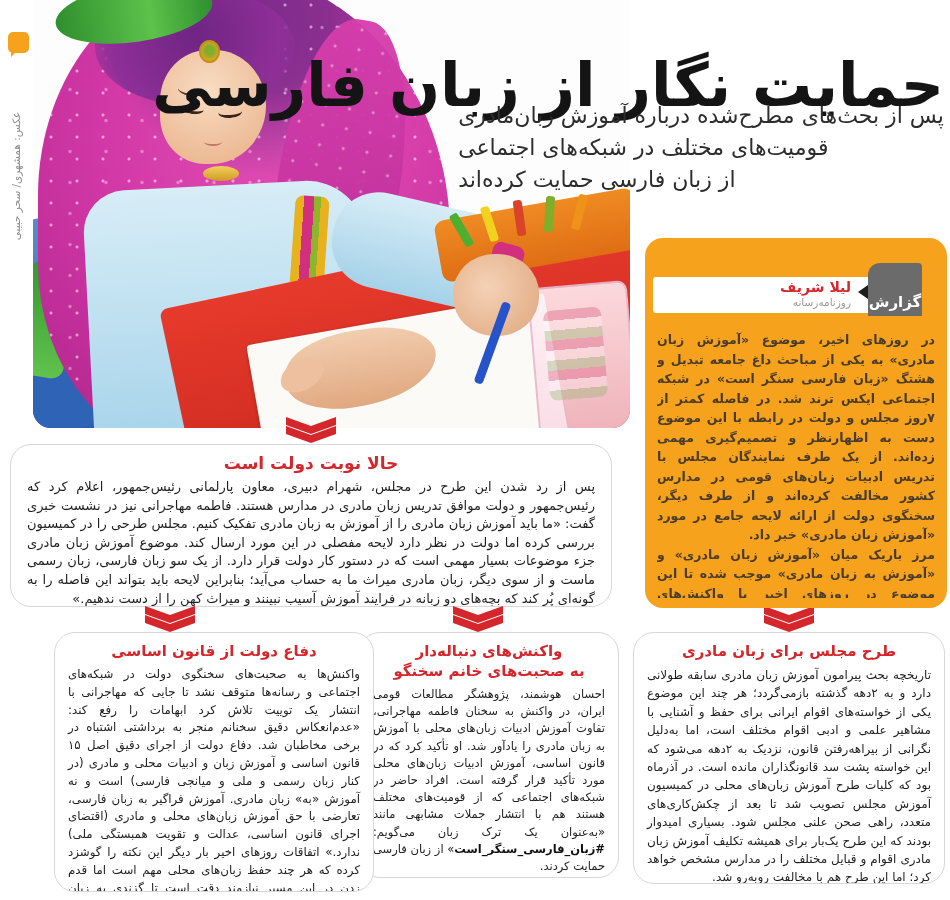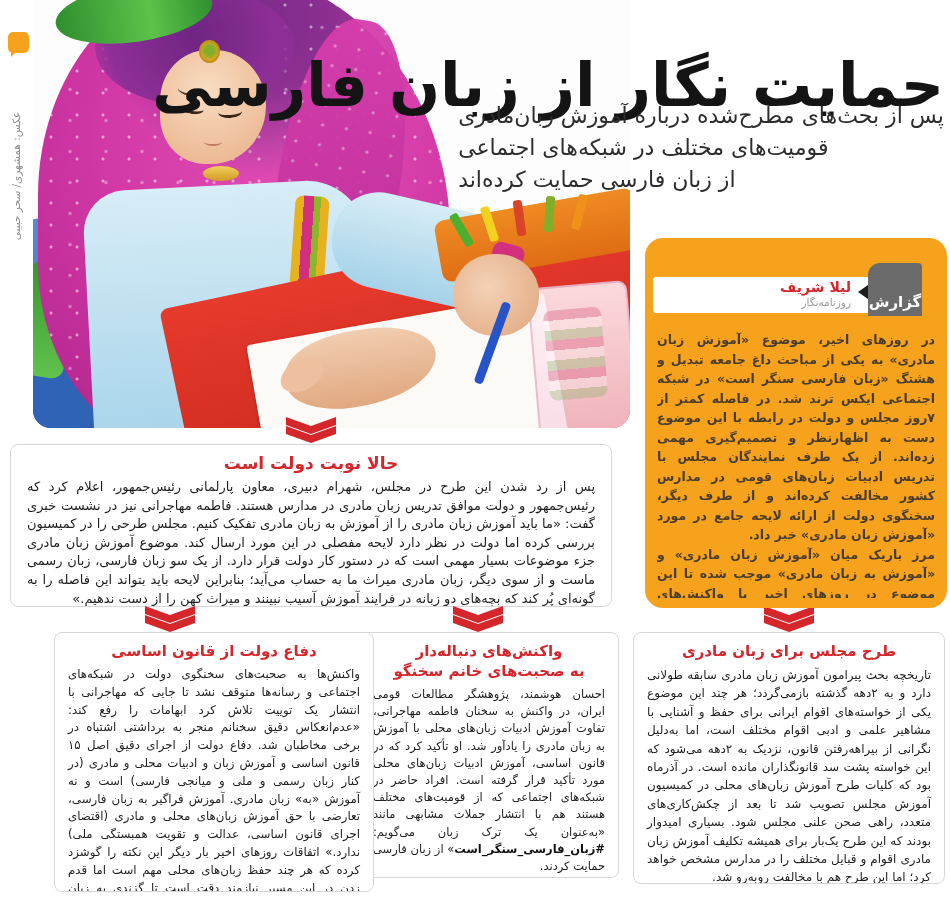--- a/index.html
+++ b/index.html
@@ -103,21 +103,21 @@
   .author-role{color:#9a9a9a;font-size:10.5px;line-height:13px;}
   .author-arrow{position:absolute;right:79px;top:47px;width:0;height:0;z-index:3;
         border-top:7px solid transparent;border-bottom:7px solid transparent;
         border-right:10px solid #1c1c1c;}
   .report-body{position:absolute;left:12px;right:12px;top:92px;bottom:10px;overflow:hidden;
         direction:rtl;text-align:justify;color:var(--orange-box-text,#4A3C2B);
         font-size:12.5px;font-weight:bold;line-height:19.5px;}
   .report-body p{margin:0;}
   
   .box{position:absolute;background:#fff;border:1.5px solid var(--box-border,#D8D8D8);
-       border-radius:8px;box-sizing:border-box;overflow:hidden;z-index:5;}
+       border-radius:21px;box-sizing:border-box;overflow:hidden;z-index:5;}
   .chev{position:absolute;width:50px;height:26px;z-index:6;}
   .sec-title{direction:rtl;text-align:center;color:var(--accent-red,#D5262C);
        font-weight:bold;margin:8px 10px 0;}
   .lead-box{left:10px;top:444px;width:602px;height:163px;}
   .lead-box .sec-title{font-size:17px;}
   .lead-body{direction:rtl;text-align:justify;color:#1e1e1e;font-size:13px;
        line-height:18.6px;margin:5px 16px 0;}
   .col-title{font-size:15px;line-height:20px;}
   .col-body{direction:rtl;text-align:justify;color:#1e1e1e;margin:5px 13px 0;}
   .col-right{left:633px;top:632px;width:312px;height:252px;}
@@ -178,21 +178,21 @@
   <div class="subheadline">
     <div>پس از بحث‌های مطرح‌شده درباره آموزش زبان‌مادری</div>
     <div>قومیت‌های مختلف در شبکه‌های اجتماعی</div>
     <div>از زبان فارسی حمایت کرده‌اند</div>
   </div>
 
   <aside class="report">
     <div class="report-tab">گزارش</div>
     <div class="author-bar">
       <div class="author-name">لیلا شریف</div>
-      <div class="author-role">روزنامه‌نگار</div>
+      <div class="author-role">روزنامه‌رسانه</div>
     </div>
     <div class="author-arrow"></div>
     <div class="report-body">
       <p>در روزهای اخیر، موضوع «آموزش زبان مادری» به یکی از مباحث داغ جامعه تبدیل و هشتگ «زبان فارسی سنگر است» در شبکه اجتماعی ایکس ترند شد. در فاصله کمتر از ۷روز مجلس و دولت در رابطه با این موضوع دست به اظهارنظر و تصمیم‌گیری مهمی زده‌اند. از یک طرف نمایندگان مجلس با تدریس ادبیات زبان‌های قومی در مدارس کشور مخالفت کرده‌اند و از طرف دیگر، سخنگوی دولت از ارائه لایحه جامع در مورد «آموزش زبان مادری» خبر داد.</p>
       <p>مرز باریک میان «آموزش زبان مادری» و «آموزش به زبان مادری» موجب شده تا این موضوع در روزهای اخیر با واکنش‌های متعددی در شبکه‌های اجتماعی همراه شود.</p>
     </div>
   </aside>
 
   <svg class="chev" style="left:286px;top:417px;" viewBox="0 0 50 26">
     <path d="M0,0 L25,9 L50,0 L50,8 L25,17 L0,8 Z" fill="#D5262C"></path>

